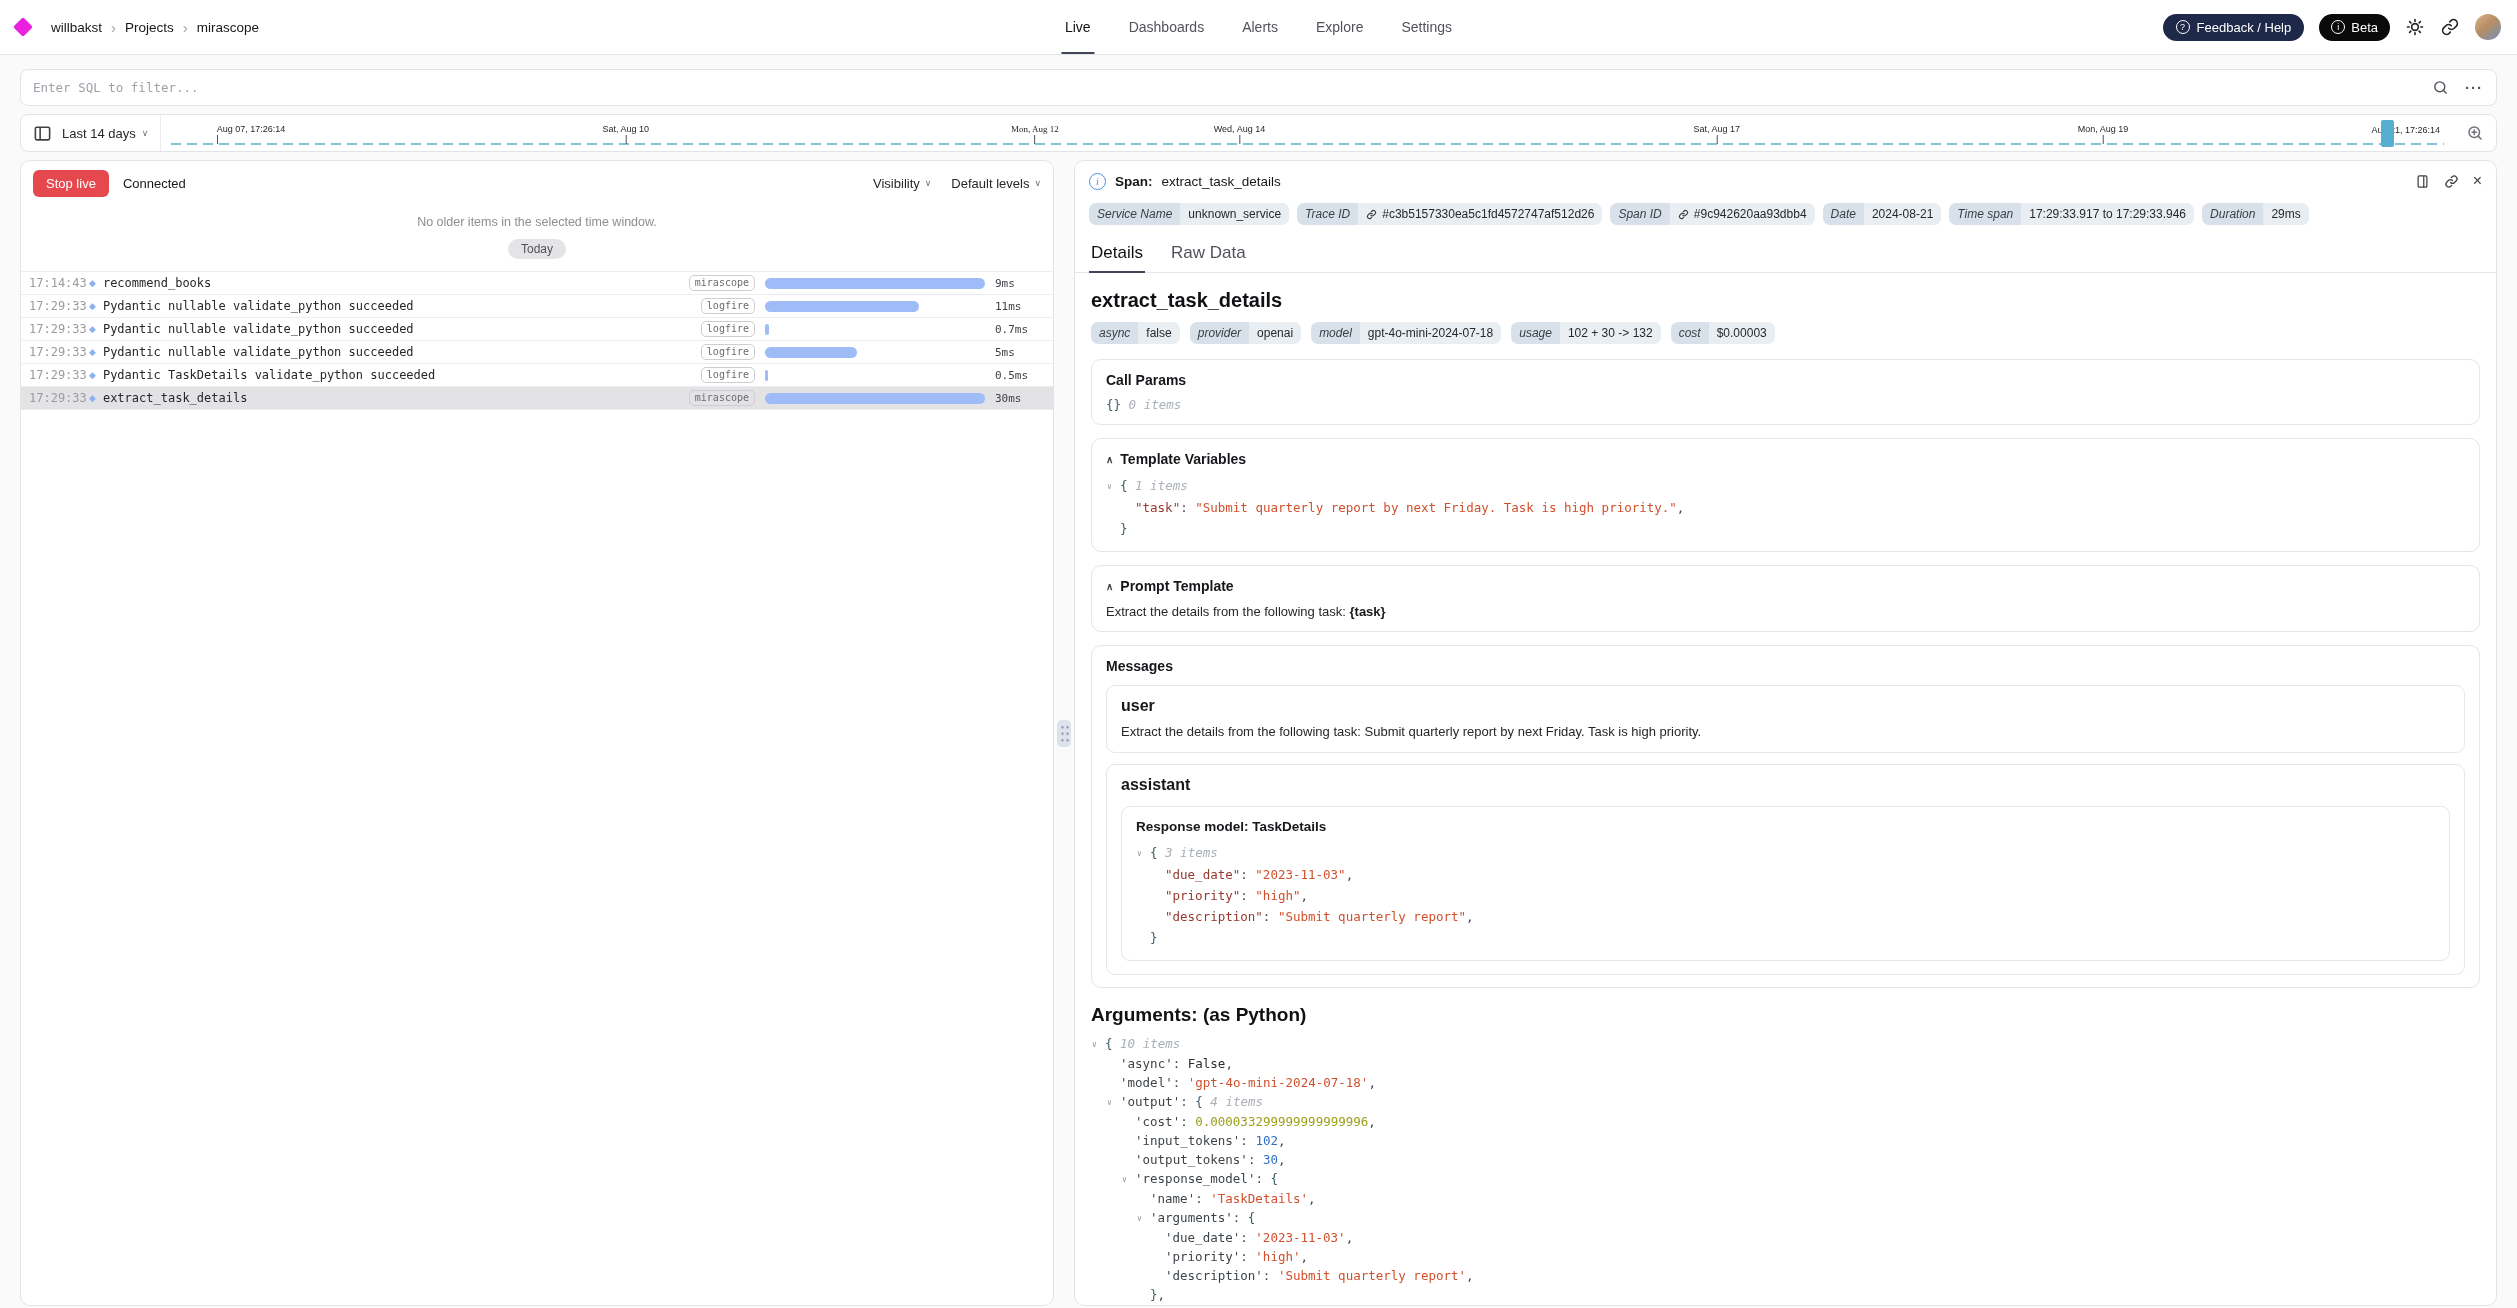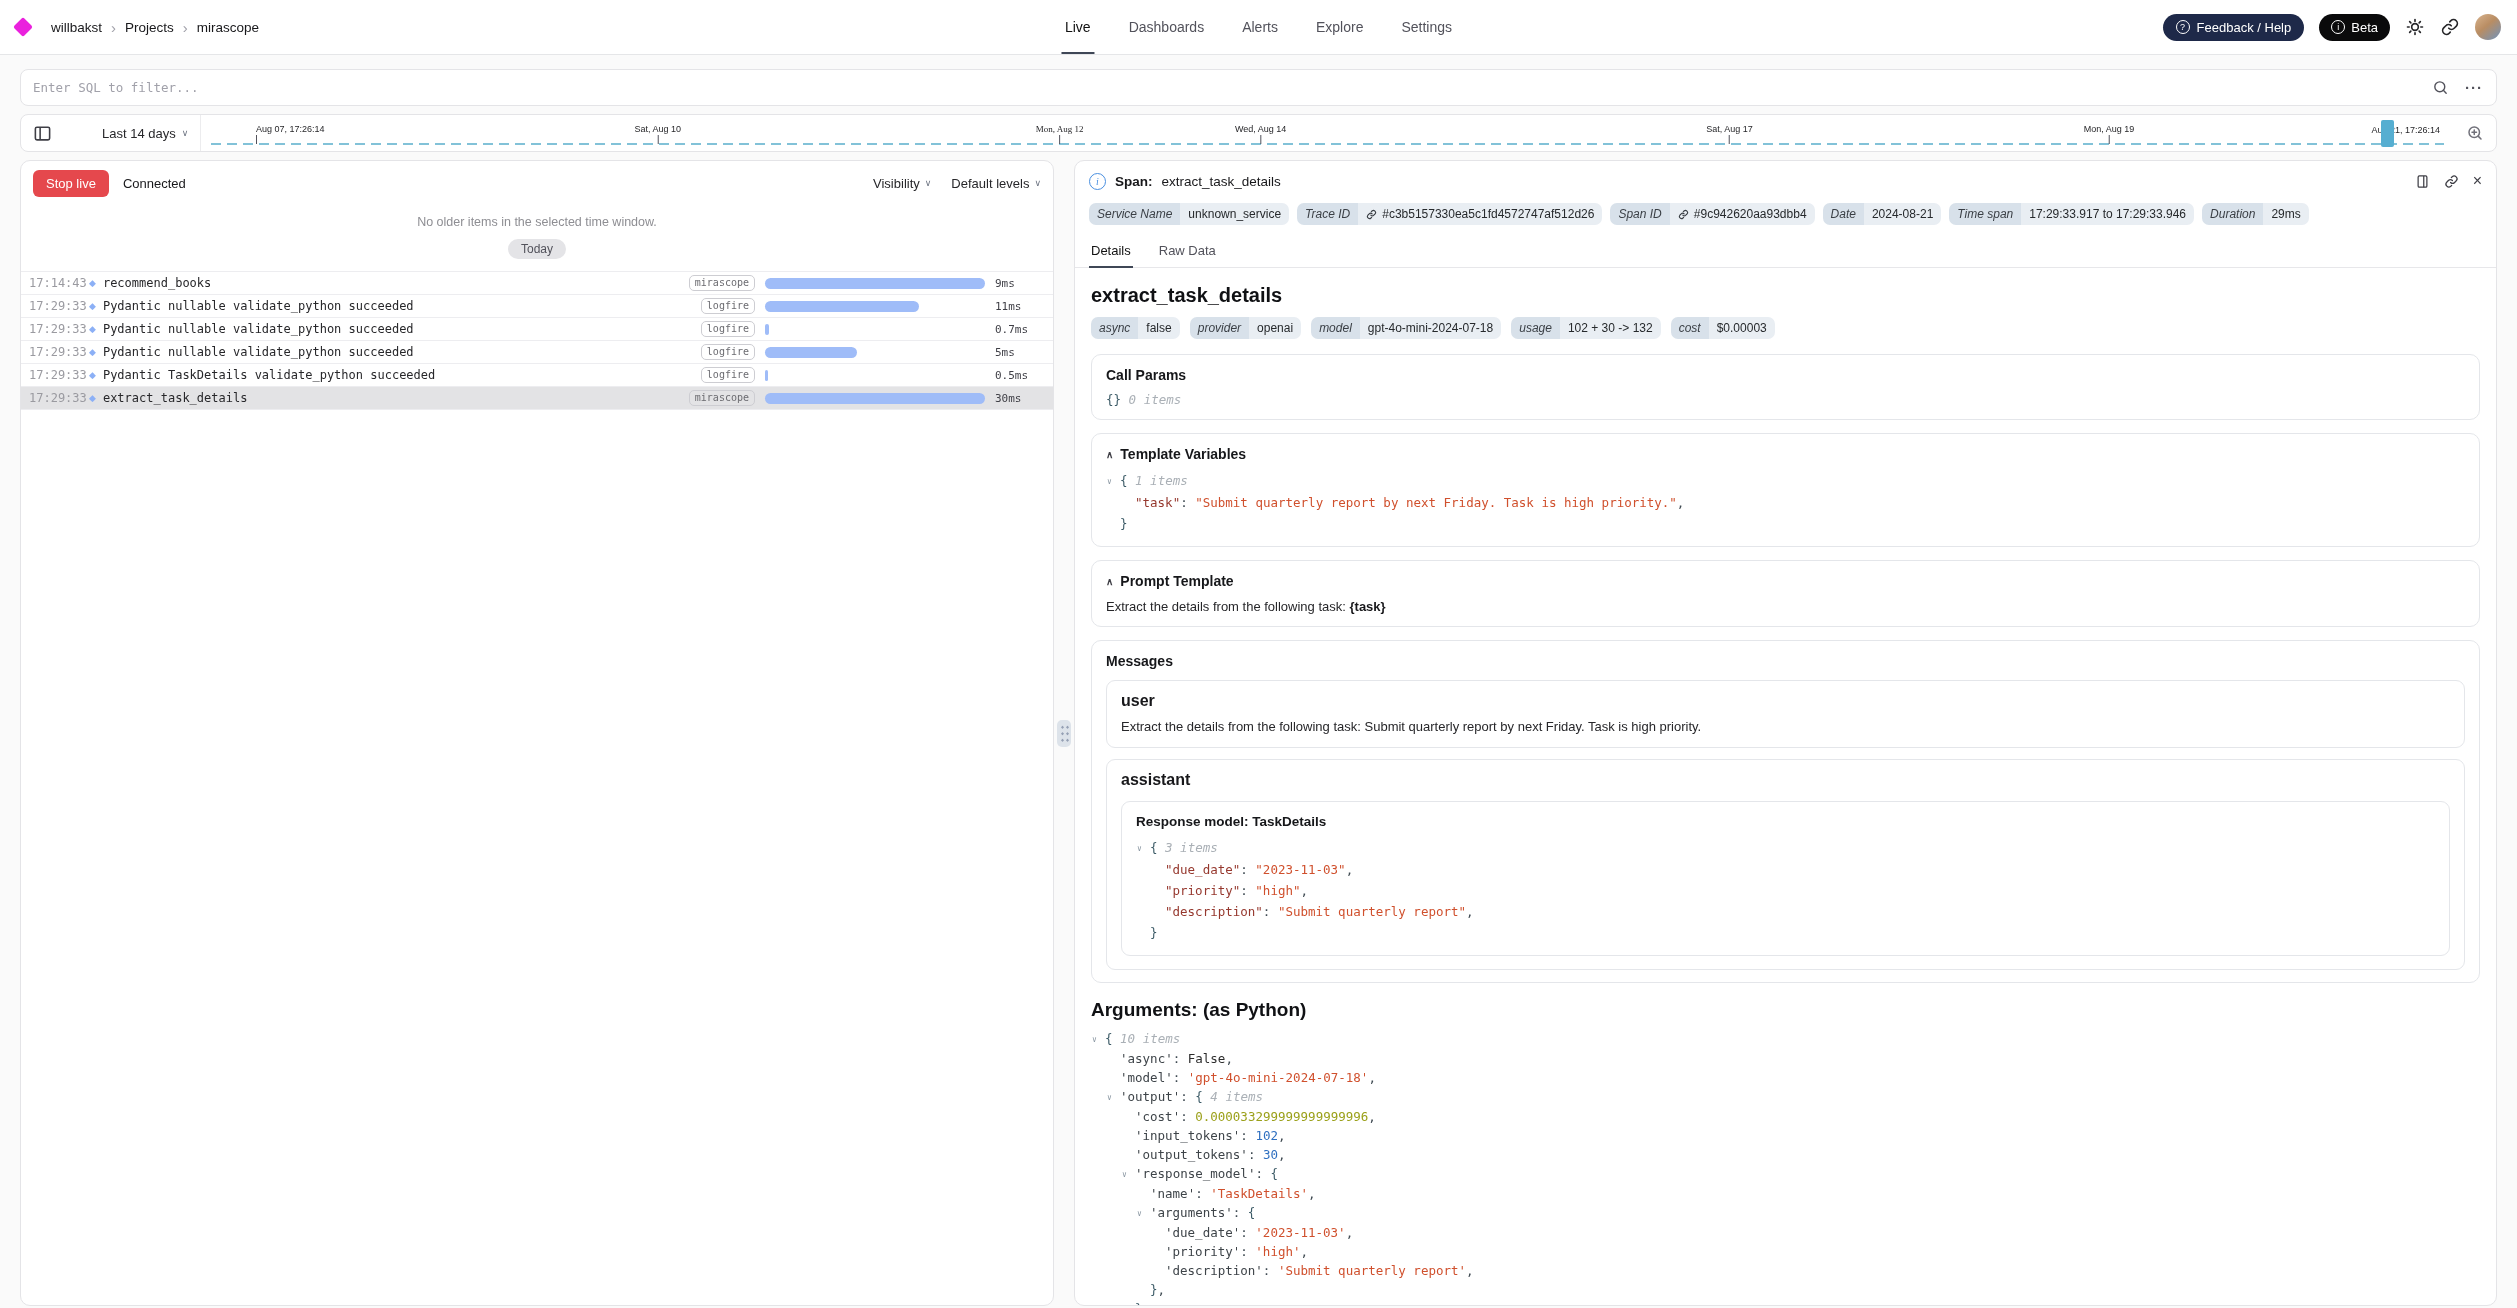--- a/index.html
+++ b/index.html
@@ -31,21 +31,21 @@
   .sql-icons { position:absolute; right:14px; top:0; height:37px; display:flex; align-items:center; gap:16px; color:#52525b; }
   .sql-icons .ic { width:17px; height:17px; display:inline-flex; }
   .sql-icons svg { width:100%; height:100%; }
   .more-dots { font-size:15px; letter-spacing:1px; font-weight:bold; color:#52525b; }
 
   
   .timeline { margin:8px 20px 0; height:38px; background:#fff; border:1px solid #e4e4e7; border-radius:8px; display:flex; align-items:stretch; }
   .tl-controls { display:flex; align-items:center; gap:10px; padding:0 12px; border-right:1px solid #ececee; }
   .tl-controls .ic { width:19px; height:19px; color:#3f3f46; display:inline-flex; }
   .tl-controls svg { width:100%; height:100%; }
-  .range { font-size:13px; color:#27272a; display:flex; align-items:center; gap:6px; cursor:pointer;margin-left:40px; }
+  .range { font-size:13px; color:#27272a; display:flex; align-items:center; gap:6px; cursor:pointer; }
   .chev { font-size:9px; color:#6b7280; }
   .ruler { flex:1; position:relative; margin:0 10px; }
   .dashline { position:absolute; left:0; right:0; bottom:6px; height:2px; background:repeating-linear-gradient(90deg,#82c2d8 0 10px,transparent 10px 16px); }
   .tick { position:absolute; bottom:7px; transform:translateX(-50%); display:flex; flex-direction:column; align-items:center; }
   .tick-label { font-size:9px; color:#27272a; white-space:nowrap; margin-bottom:1px; }
   .tick-line { width:1px; height:9px; background:#52525b; }
   .tick-start { left:2%; transform:none; align-items:flex-start; }
   .tick-end { position:absolute; right:4px; bottom:16px; font-size:9px; color:#27272a; white-space:nowrap; }
   .tl-selection { position:absolute; right:50px; bottom:4px; width:13px; height:27px; background:rgba(86,174,209,.85); border-radius:2px; }
   .tl-zoom { display:flex; align-items:center; padding:0 12px; color:#71717a; }
@@ -89,21 +89,21 @@
   .sp-actions .ic { width:15px; height:15px; display:inline-flex; cursor:pointer; }
   .sp-actions svg { width:100%; height:100%; }
   .sp-close { font-size:16px; line-height:1; cursor:pointer; }
   .sp-meta { display:flex; gap:8px; padding:2px 14px 10px; flex:none; }
   .pill { display:inline-flex; border-radius:7px; overflow:hidden; font-size:12px; height:22px; flex:none; }
   .pill-label { background:#d8e1ea; color:#3a3f45; font-style:italic; padding:0 8px; display:flex; align-items:center; }
   .pill-value { background:#e9eef3; color:#26292c; padding:0 8px; display:flex; align-items:center; gap:5px; }
   .link-mini { width:11px; height:11px; display:inline-flex; color:#3a3f45; }
   .link-mini svg { width:100%; height:100%; }
   #sp-tabs { display:flex; gap:24px; padding:0 14px; border-bottom:1px solid #e7e7ea; flex:none; }
-  .sp-tab { font-size:13px; color:#52525b; padding:8px 2px 9px; position:relative; cursor:pointer; }
+  .sp-tab { font-size:17px; color:#52525b; padding:8px 2px 9px; position:relative; cursor:pointer; }
   .sp-tab.active { color:#111; }
   .sp-tab.active::after { content:""; position:absolute; left:0; right:0; bottom:-1px; height:2px; background:#3f4756; }
   .sp-body { flex:1; overflow:hidden; padding:14px 16px 0; }
   .sp-big-title { font-size:20px; font-weight:bold; color:#101114; margin:2px 0 10px; }
   .sp-attrs { display:flex; gap:10px; margin-bottom:15px; }
   .card { border:1px solid #e4e6ea; border-radius:10px; padding:12px 14px; margin-bottom:13px; }
   .card-title { font-size:14px; font-weight:bold; color:#16171a; display:flex; align-items:center; gap:7px; }
   .fold { font-size:10px; color:#3f3f46; }
   .code { font-family:"DejaVu Sans Mono", monospace; font-size:12.5px; margin-top:8px; color:#3f4a52; }
   .code-json .cl { line-height:21px; }

